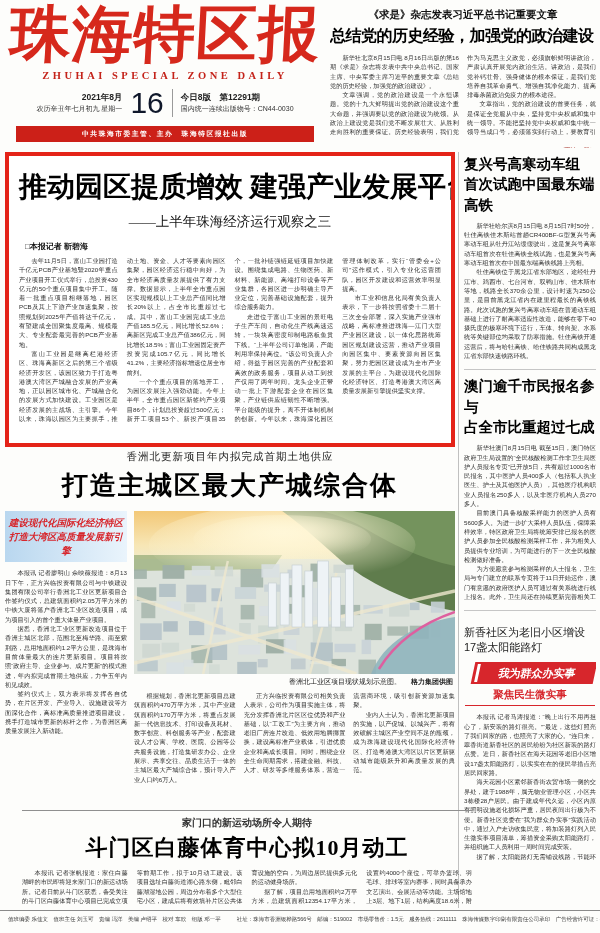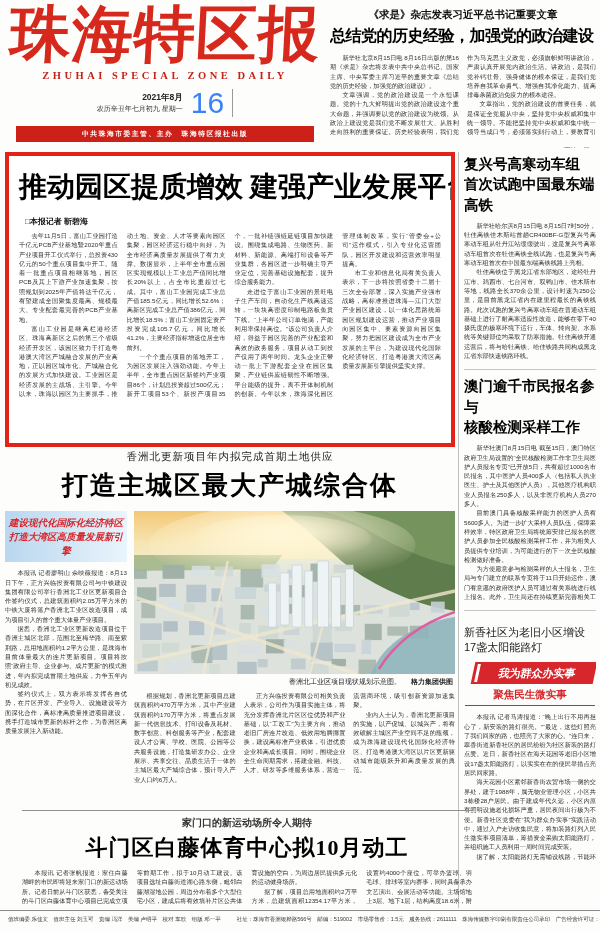--- a/index.html
+++ b/index.html
@@ -14,21 +14,21 @@
     transform:skewX(-3deg); letter-spacing:1px; white-space:nowrap; }
   .paper-sub-en { font-family:"Liberation Serif","DejaVu Serif",serif; font-weight:bold;
     font-size:10.5px; letter-spacing:3.5px; color:#c4231a; text-align:center; margin-top:2px; }
   .date-row { display:flex; justify-content:center; align-items:center; gap:8px; margin-top:7px; }
   .date-col { text-align:right; line-height:1.35; }
   .date-col .l1 { font-size:8.5px; font-weight:bold; color:#222; }
   .date-col .l2 { font-size:7px; color:#333; }
   .issue-col { text-align:left; line-height:1.35; }
   .issue-col .l1 { font-size:8.5px; font-weight:bold; color:#222; }
   .issue-col .l2 { font-size:7px; color:#333; }
-  .day-num { font-size:30px; font-weight:500; color:#3b82f6; line-height:1; }
+  .day-num { font-size:30px; font-weight:500; color:#0f172a; line-height:1; }
   .v-div { width:1px; height:28px; background:#9a9a9a; }
   .mast-redbar { margin:8px auto 0; width:94%; background:#cc2018; color:#fff;
     font-size:6.8px; letter-spacing:1.5px; text-align:center; padding:3px 0; font-weight:bold; }
 
   
   .tr-art { position:absolute; left:330px; top:8px; width:266px; height:140px; overflow:hidden; }
   .tr-kicker { font-size:10.5px; font-weight:bold; text-align:center; color:#111; }
   .tr-head { font-size:16px; font-weight:bold; margin:4px 0 6px;
     letter-spacing:-0.5px; color:#000; }
   .smallbody { font-size:6.2px; line-height:1.5; text-align:justify; color:#2e2e2e; }
@@ -101,58 +101,63 @@
   <div class="mast-left">
     <div class="paper-title">珠海特区报</div>
     <div class="paper-sub-en">ZHUHAI SPECIAL ZONE DAILY</div>
     <div class="date-row">
       <div class="date-col">
         <div class="l1">2021年8月</div>
         <div class="l2">农历辛丑年七月初九 星期一</div>
       </div>
       <div class="day-num">16</div>
       <div class="v-div"></div>
+      <div class="issue-col">
+        <div class="l1">今日8版　第12291期</div>
+        <div class="l2">国内统一连续出版物号：CN44-0030</div>
+      </div>
     </div>
     <div class="mast-redbar">中共珠海市委主管、主办　珠海特区报社出版</div>
   </div>
 
   <div class="tr-art">
     <div class="tr-kicker">《求是》杂志发表习近平总书记重要文章</div>
     <div class="tr-head">总结党的历史经验，加强党的政治建设</div>
     <div class="tr-body smallbody">
         <p>新华社北京8月15日电 8月16日出版的第16期《求是》杂志将发表中共中央总书记、国家主席、中央军委主席习近平的重要文章《总结党的历史经验，加强党的政治建设》。</p>
         <p>文章强调，党的政治建设是一个永恒课题。党的十九大鲜明提出党的政治建设这个重大命题，并强调要以党的政治建设为统领。从政治上建设党是我们党不断发展壮大、从胜利走向胜利的重要保证。历史经验表明，我们党作为马克思主义政党，必须旗帜鲜明讲政治，严肃认真开展党内政治生活。讲政治，是我们党补钙壮骨、强身健体的根本保证，是我们党培养自我革命勇气、增强自我净化能力、提高排毒杀菌政治免疫力的根本途径。</p>
         <p>文章指出，党的政治建设的首要任务，就是保证全党服从中央，坚持党中央权威和集中统一领导。不能把坚持党中央权威和集中统一领导当成口号，必须落实到行动上，要教育引导全党从党的中央政治局同志做起，坚定维护党中央的核心、全党的核心，坚定做到“两个维护”，自觉在思想上政治上行动上同党中央保持高度一致，确保全党上下拧成一股绳，心往一处想、劲往一处使。</p>
       </div>
     <div class="tr-jump">（下转02版）</div>
   </div>
 
   <div class="lead-box">
     <div class="lead-head">推动园区提质增效 建强产业发展平台</div>
+    <div class="lead-sub">——上半年珠海经济运行观察之三</div>
     <div class="lead-byline">□本报记者 靳碧海</div>
     <div class="lead-body smallbody">
         <p>去年11月5日，富山工业园打造千亿元PCB产业基地暨2020年重点产业项目开工仪式举行，总投资430亿元的50个重点项目集中开工。随着一批重点项目相继落地，园区PCB及其上下游产业加速集聚，按照规划到2025年产值将达千亿元，有望建成全国聚集度最高、规模最大、专业配套最完善的PCB产业基地。</p>
         <p>富山工业园是继高栏港经济区、珠海高新区之后的第三个省级经济开发区，该园区致力于打造粤港澳大湾区产城融合发展的产业高地，正以园区城市化、产城融合化的发展方式加快建设。工业园区是经济发展的主战场、主引擎。今年以来，珠海以园区为主要抓手，推动土地、资金、人才等要素向园区集聚，园区经济运行稳中向好，为全市经济高质量发展提供了有力支撑。数据显示，上半年全市重点园区实现规模以上工业总产值同比增长20%以上，占全市比重超过七成。其中，富山工业园完成工业总产值185.5亿元，同比增长52.6%；高新区完成工业总产值386亿元，同比增长18.5%；富山工业园固定资产投资完成105.7亿元，同比增长41.2%，主要经济指标增速位居全市前列。</p>
         <p>一个个重点项目的落地开工，为园区发展注入强劲动能。今年上半年，全市重点园区新签约产业项目86个，计划总投资超过500亿元；新开工项目53个、新投产项目35个，一批补链强链延链项目加快建设。围绕集成电路、生物医药、新材料、新能源、高端打印设备等产业集群，各园区进一步明确主导产业定位，完善基础设施配套，提升综合服务能力。</p>
         <p>走进位于富山工业园的景旺电子生产车间，自动化生产线高速运转，一块块高密度印制电路板鱼贯下线。“上半年公司订单饱满，产能利用率保持高位。”该公司负责人介绍，得益于园区完善的产业配套和高效的政务服务，项目从动工到投产仅用了两年时间。龙头企业正带动一批上下游配套企业在园区集聚，产业链供应链韧性不断增强。平台能级的提升，离不开体制机制的创新。今年以来，珠海深化园区管理体制改革，实行“管委会+公司”运作模式，引入专业化运营团队，园区开发建设和运营效率明显提高。</p>
         <p>市工业和信息化局有关负责人表示，下一步将按照省委十二届十三次全会部署，深入实施产业强市战略，高标准推进珠海—江门大型产业园区建设，以一体化思路统筹园区规划建设运营，推动产业项目向园区集中、要素资源向园区集聚，努力把园区建设成为全市产业发展的主平台，为建设现代化国际化经济特区、打造粤港澳大湾区高质量发展新引擎提供坚实支撑。</p>
       </div>
   </div>
 
   <div class="rail-div"></div>
   <div class="rail">
     <div class="rail-head" style="margin-top:2px; white-space:pre-line;">复兴号高寒动车组
 首次试跑中国最东端高铁</div>
     <div class="rail-body" style="max-height:172px;">
         <p>新华社哈尔滨8月15日电 8月15日7时50分，牡佳高铁佳木斯站首趟CR400BF-G型复兴号高寒动车组从牡丹江站缓缓驶出，这是复兴号高寒动车组首次在牡佳高铁全线试跑，也是复兴号高寒动车组首次在中国最东端高铁线路上亮相。</p>
         <p>牡佳高铁位于黑龙江省东部地区，途经牡丹江市、鸡西市、七台河市、双鸭山市、佳木斯市等地，线路全长370余公里，设计时速为250公里，是目前黑龙江省内在建里程最长的高铁线路。此次试跑的复兴号高寒动车组在普通动车组基础上进行了耐高寒适应性改造，能够在零下40摄氏度的极寒环境下运行，车体、转向架、水系统等关键部位均采取了防寒措施。牡佳高铁开通运营后，将与哈牡高铁、哈佳铁路共同构成黑龙江省东部快速铁路环线。</p>
       </div>
     <div class="rail-sep"></div>
     <div class="rail-head" style="white-space:pre-line;">澳门逾千市民报名参与
-核酸检测采样工作</div>
+占全市比重超过七成</div>
     <div class="rail-body" style="max-height:158px;">
         <p>新华社澳门8月15日电 截至15日，澳门特区政府卫生局设置的“全民核酸检测工作非卫生局医护人员报名专页”已开放5日，共有超过1000名市民报名，其中医护人员400多人（包括私人执业医生、护士及其他医护人员），其他医疗机构职业人员报名250多人，以及非医疗机构人员270多人。</p>
         <p>目前澳门具备核酸采样能力的医护人员有5600多人。为进一步扩大采样人员队伍，保障采样效率，特区政府卫生局将统筹安排已报名的医护人员参加全民核酸检测采样工作，并为相关人员提供专业培训，为可能进行的下一次全民核酸检测做好准备。</p>
         <p>为方便愿意参与检测采样的人士报名，卫生局与专门建立的联系专页将于11日开始运作，澳门有意愿的政府医护人员可通过有关系统进行线上报名。此外，卫生局还在持续更新完善相关工作流程。</p>
       </div>
     <div class="rail-sep"></div>
     <div class="rail-kicker">新香社区为老旧小区增设17盏太阳能路灯</div>
     <div class="badge">
       <div class="badge-red">我为群众办实事</div>
       <div class="badge-sub">聚焦民生微实事</div>

